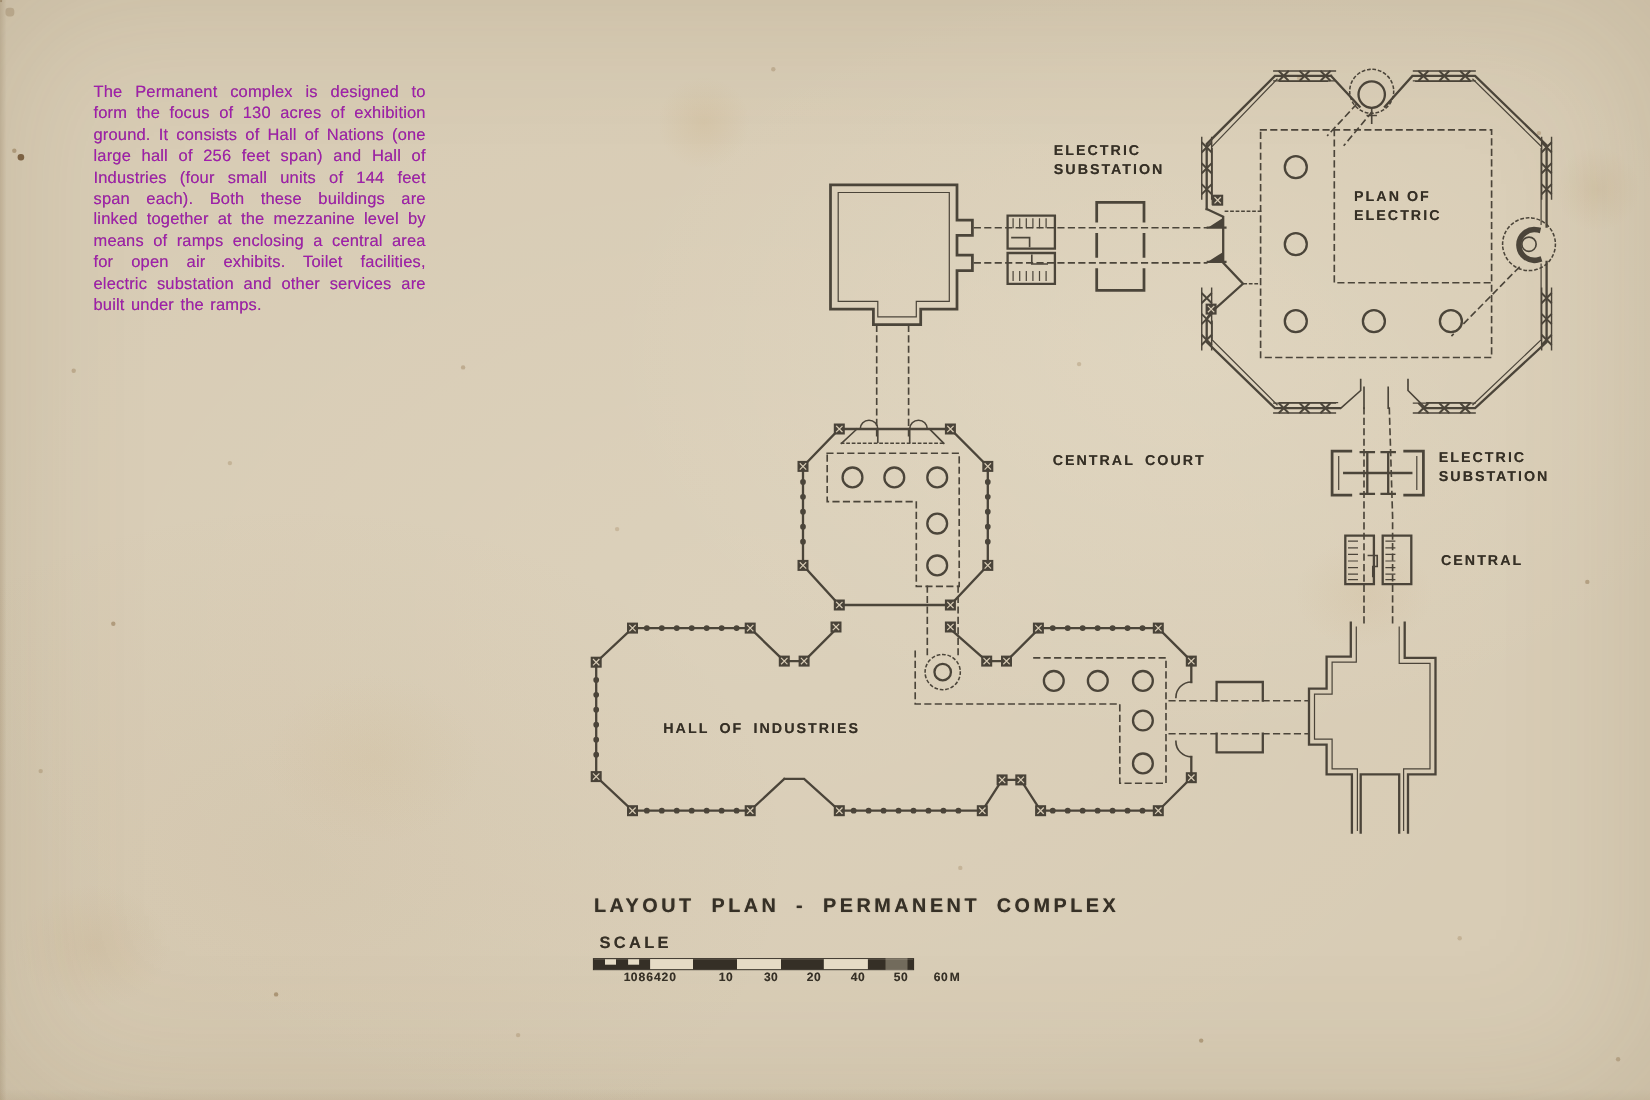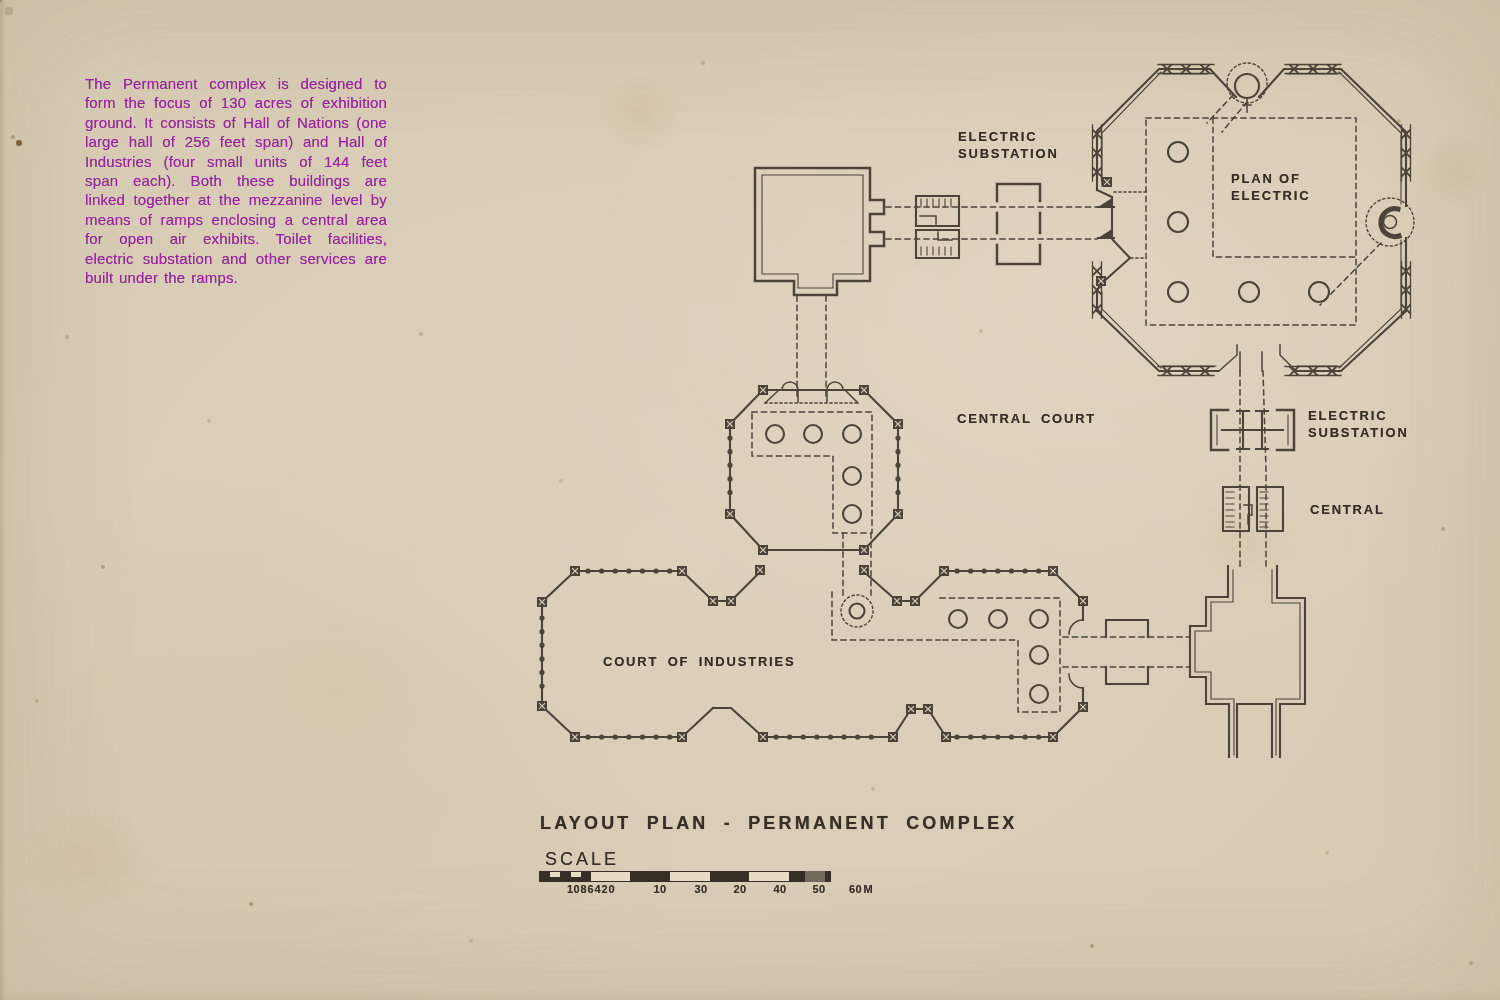--- a/index.html
+++ b/index.html
@@ -39,21 +39,21 @@
     position:absolute;left:85px;top:74px;width:302px;
     font-size:15px;line-height:19.4px;text-align:justify;
     color:#a21caf;letter-spacing:.15px;word-spacing:1.5px;
     text-shadow:0 0 .6px rgba(74,66,52,.55);}
   .plan-label{position:absolute;font-weight:700;font-size:13px;letter-spacing:1.8px;
     color:#352f25;line-height:17px;text-shadow:0 0 .5px rgba(53,47,37,.6);white-space:nowrap;}
   .title{
     position:absolute;left:540px;top:813px;font-size:18px;font-weight:800;
     letter-spacing:3.2px;word-spacing:7px;color:#363026;white-space:nowrap;
     text-shadow:0 0 .7px rgba(54,48,38,.7);}
-  .scale-label{position:absolute;left:545px;top:849px;font-size:18px;font-weight:400;
+  .scale-label{position:absolute;left:545px;top:849px;font-size:15px;font-weight:700;
     letter-spacing:3px;color:#363026;text-shadow:0 0 .6px rgba(54,48,38,.6);}
   .scale-bar{position:absolute;left:539px;top:871px;width:292px;height:11px;
     border:1.6px solid #352f26;box-sizing:border-box;display:flex;background:#e6dcc6;}
   .seg{height:100%;}
   .seg.b{background:#352f26;}
   .seg.w{background:#e6dcc6;}
   .subseg{position:relative;width:51px;background:#352f26;}
   .subseg .n{position:absolute;top:0;height:55%;background:#e6dcc6;}
   .wear{position:absolute;left:805px;top:871px;width:20px;height:11px;
     background:rgba(216,204,181,.38);}
@@ -279,21 +279,21 @@
 
 <div class="plan-label" style="left:957px;top:410px;word-spacing:4px">CENTRAL COURT</div>
 
 <div class="plan-label" style="left:1308px;top:407px">
   <span>ELECTRIC</span><br>
   <span>SUBSTATION</span>
 </div>
 
 <div class="plan-label" style="left:1310px;top:501px">CENTRAL</div>
 
-<div class="plan-label" style="left:603px;top:653px;word-spacing:4px">COURT OF INDUSTRIES</div>
+<div class="plan-label" style="left:603px;top:653px;word-spacing:4px">HALL OF INDUSTRIES</div>
 
 <div class="title">LAYOUT PLAN - PERMANENT COMPLEX</div>
 <div class="scale-label">SCALE</div>
 
 <div class="scale-bar">
   <div class="subseg">
     <span class="n" style="left:20%;width:20%"></span>
     <span class="n" style="left:60%;width:20%"></span>
   </div>
   <div class="seg w" style="width:39px"></div>

